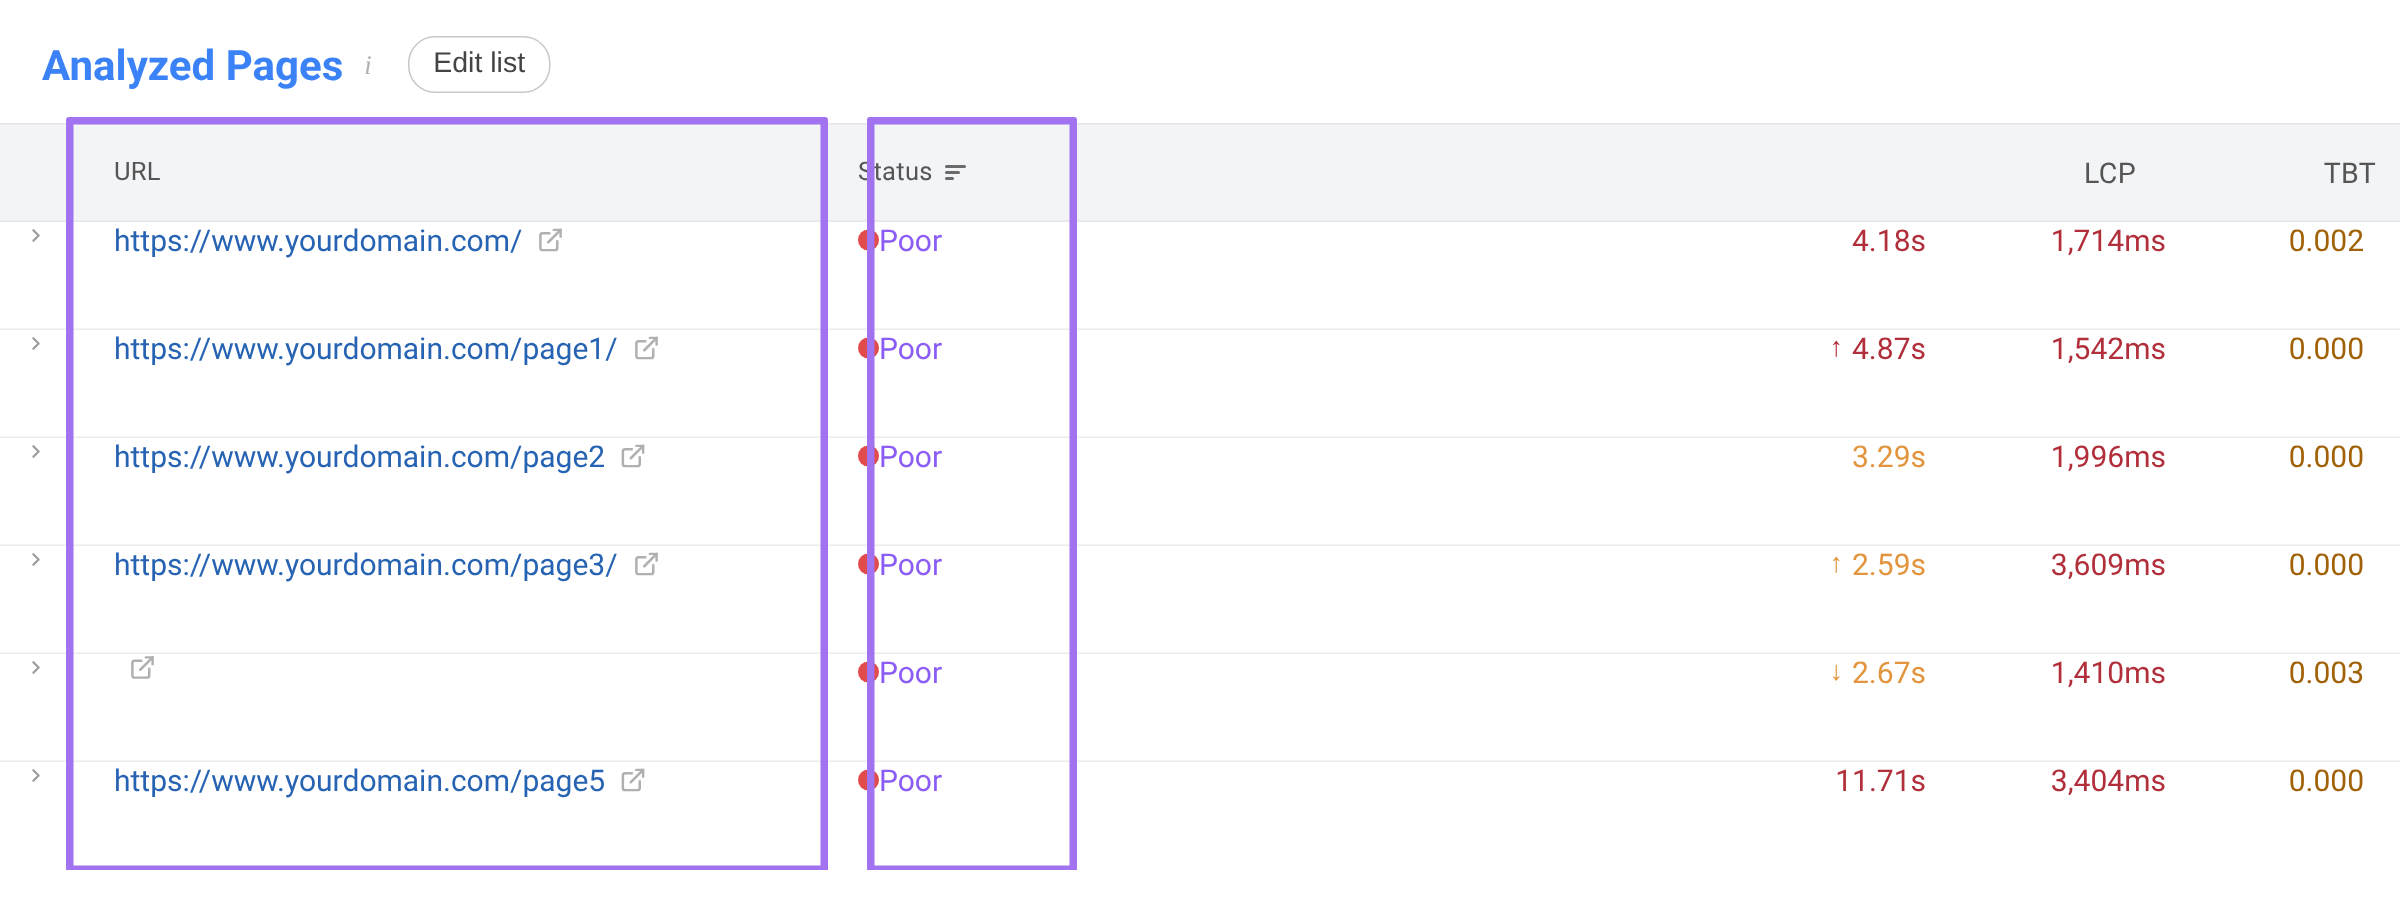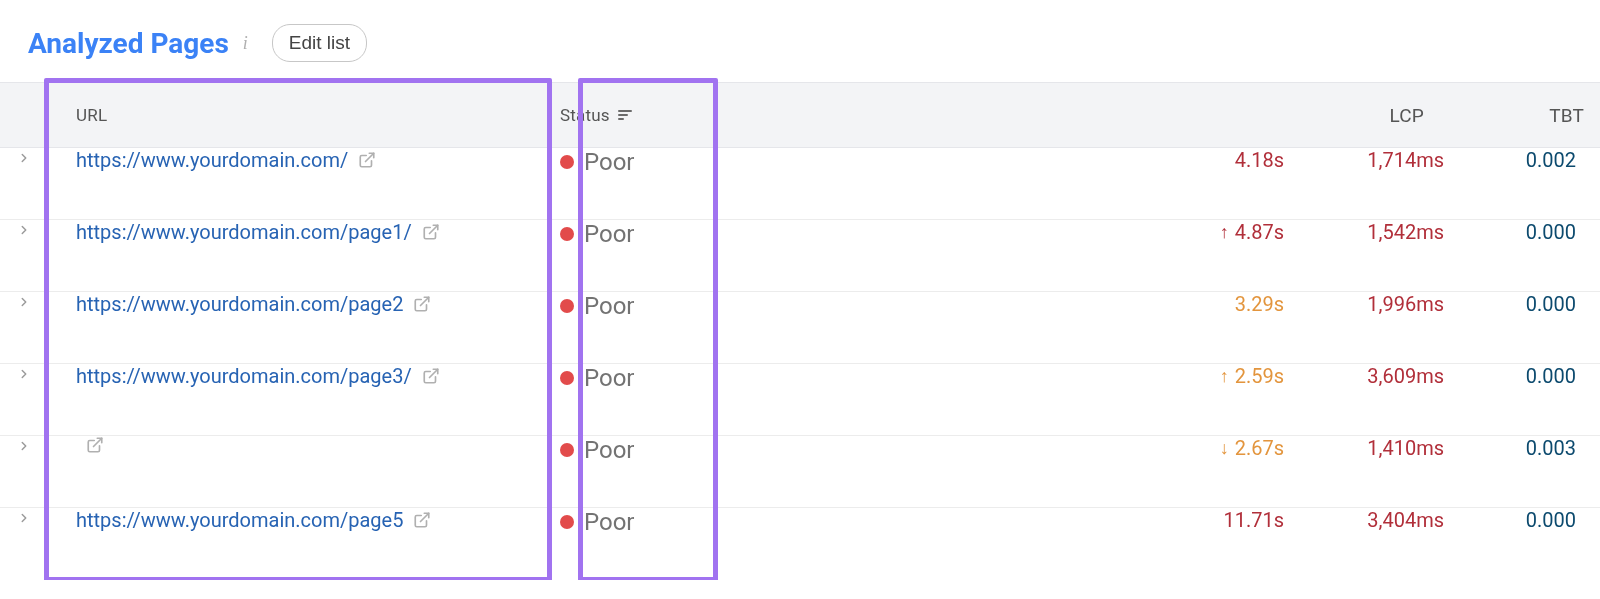--- a/index.html
+++ b/index.html
@@ -46,21 +46,21 @@
     border-bottom: 1px solid #e5e6ea;
     align-items: stretch;
     height: 66px;
   }
   .th, .td {
     display: flex;
     align-items: center;
   }
   .col-expand { width: 48px; justify-content: center; }
   .col-url    { width: 500px; padding-left: 28px; }
-  .col-status { width: 140px; padding-left: 12px; }
+  .col-status { width: 140px; padding-left: 24px; }
   .col-spacer { flex: 1; }
   .col-lcp    { width: 160px; justify-content: flex-end; padding-right: 16px; }
   .col-tbt    { width: 160px; justify-content: flex-end; padding-right: 16px; }
   .col-cls    { width: 140px; justify-content: flex-end; padding-right: 24px; }
   .th {
     font-size: 19px;
     color: #555;
     letter-spacing: 0.2px;
   }
   .th.col-url, .th.col-status { font-size: 17px; }
@@ -99,40 +99,39 @@
   }
   .external-icon {
     margin-left: 10px;
     color: #b0b0b0;
     cursor: pointer;
     display: inline-flex;
   }
   .status-cell {
     display: flex;
     align-items: center;
-    gap: 10px;
-    font-size: 24px;
-    color: #737373;
+    font-size: 20px;
+    color: #8b5cf6;
   }
   .status-dot {
     width: 14px;
     height: 14px;
     border-radius: 50%;
     background: #e24b4b;
     flex-shrink: 0;
   }
   .metric {
     font-size: 20px;
     display: inline-flex;
     align-items: center;
     gap: 6px;
   }
   .metric.red    { color: #b12f3a; }
   .metric.orange { color: #e3953d; }
-  .metric.green  { color: #0c4a6e; }
+  .metric.green  { color: #a16207; }
   .trend-arrow {
     font-size: 18px;
     line-height: 1;
   }
 
   
   .overlay-highlights {
     position: absolute;
     pointer-events: none;
     top: 0; left: 0; right: 0; bottom: 0;

